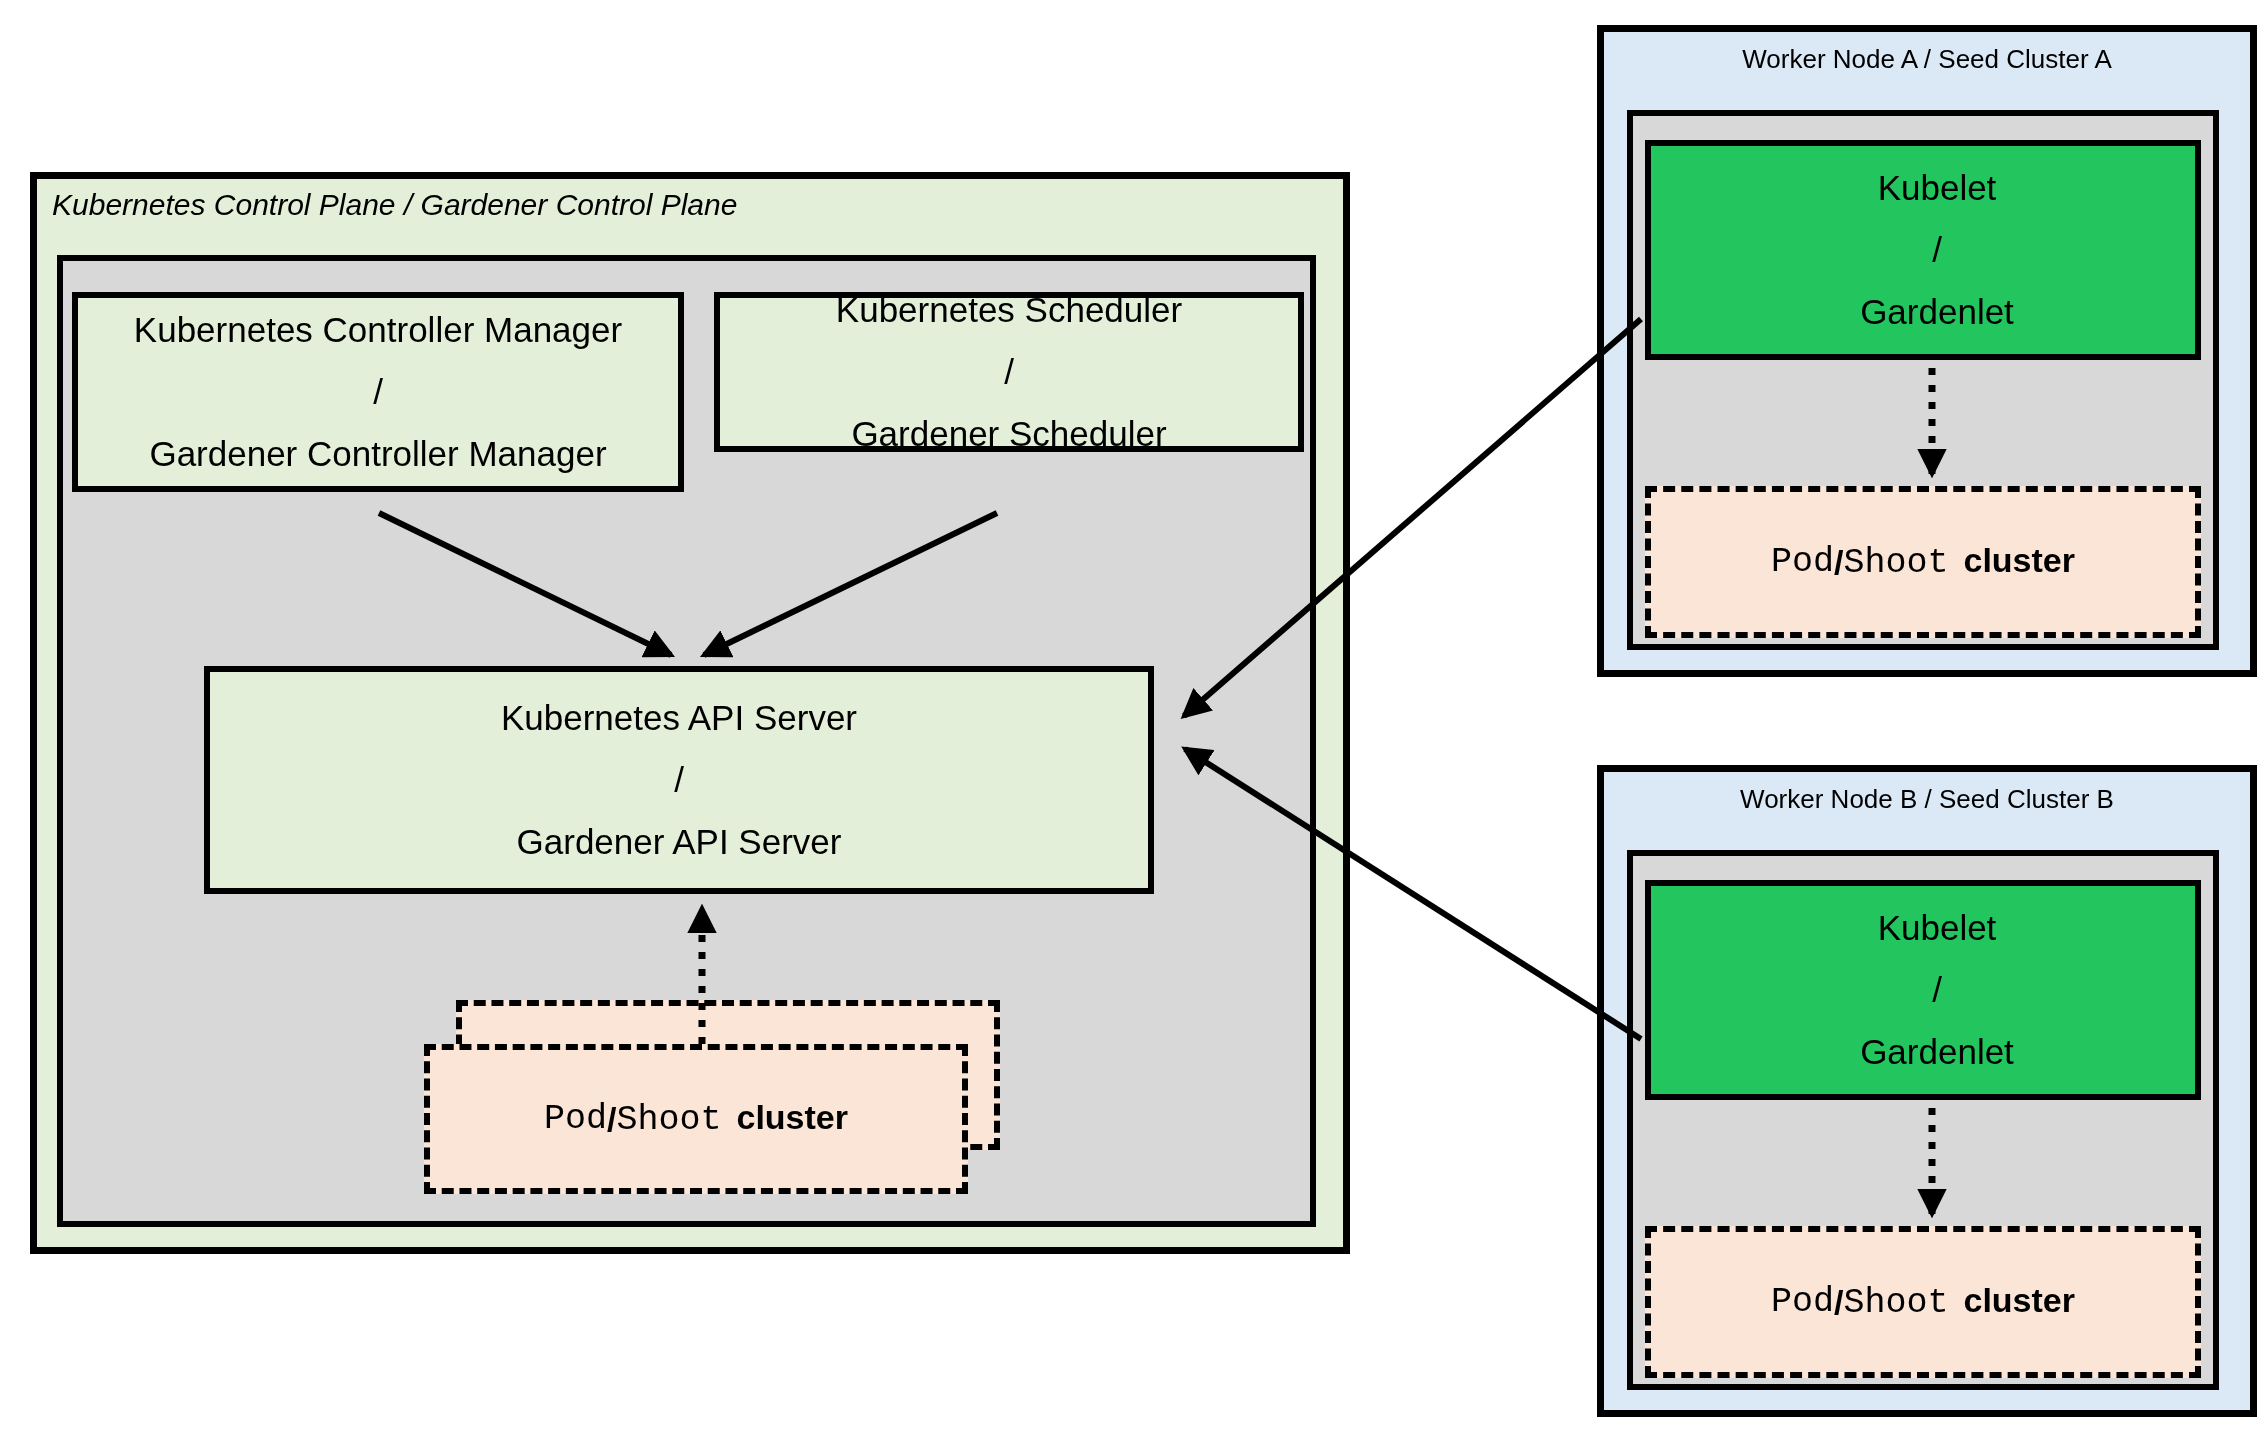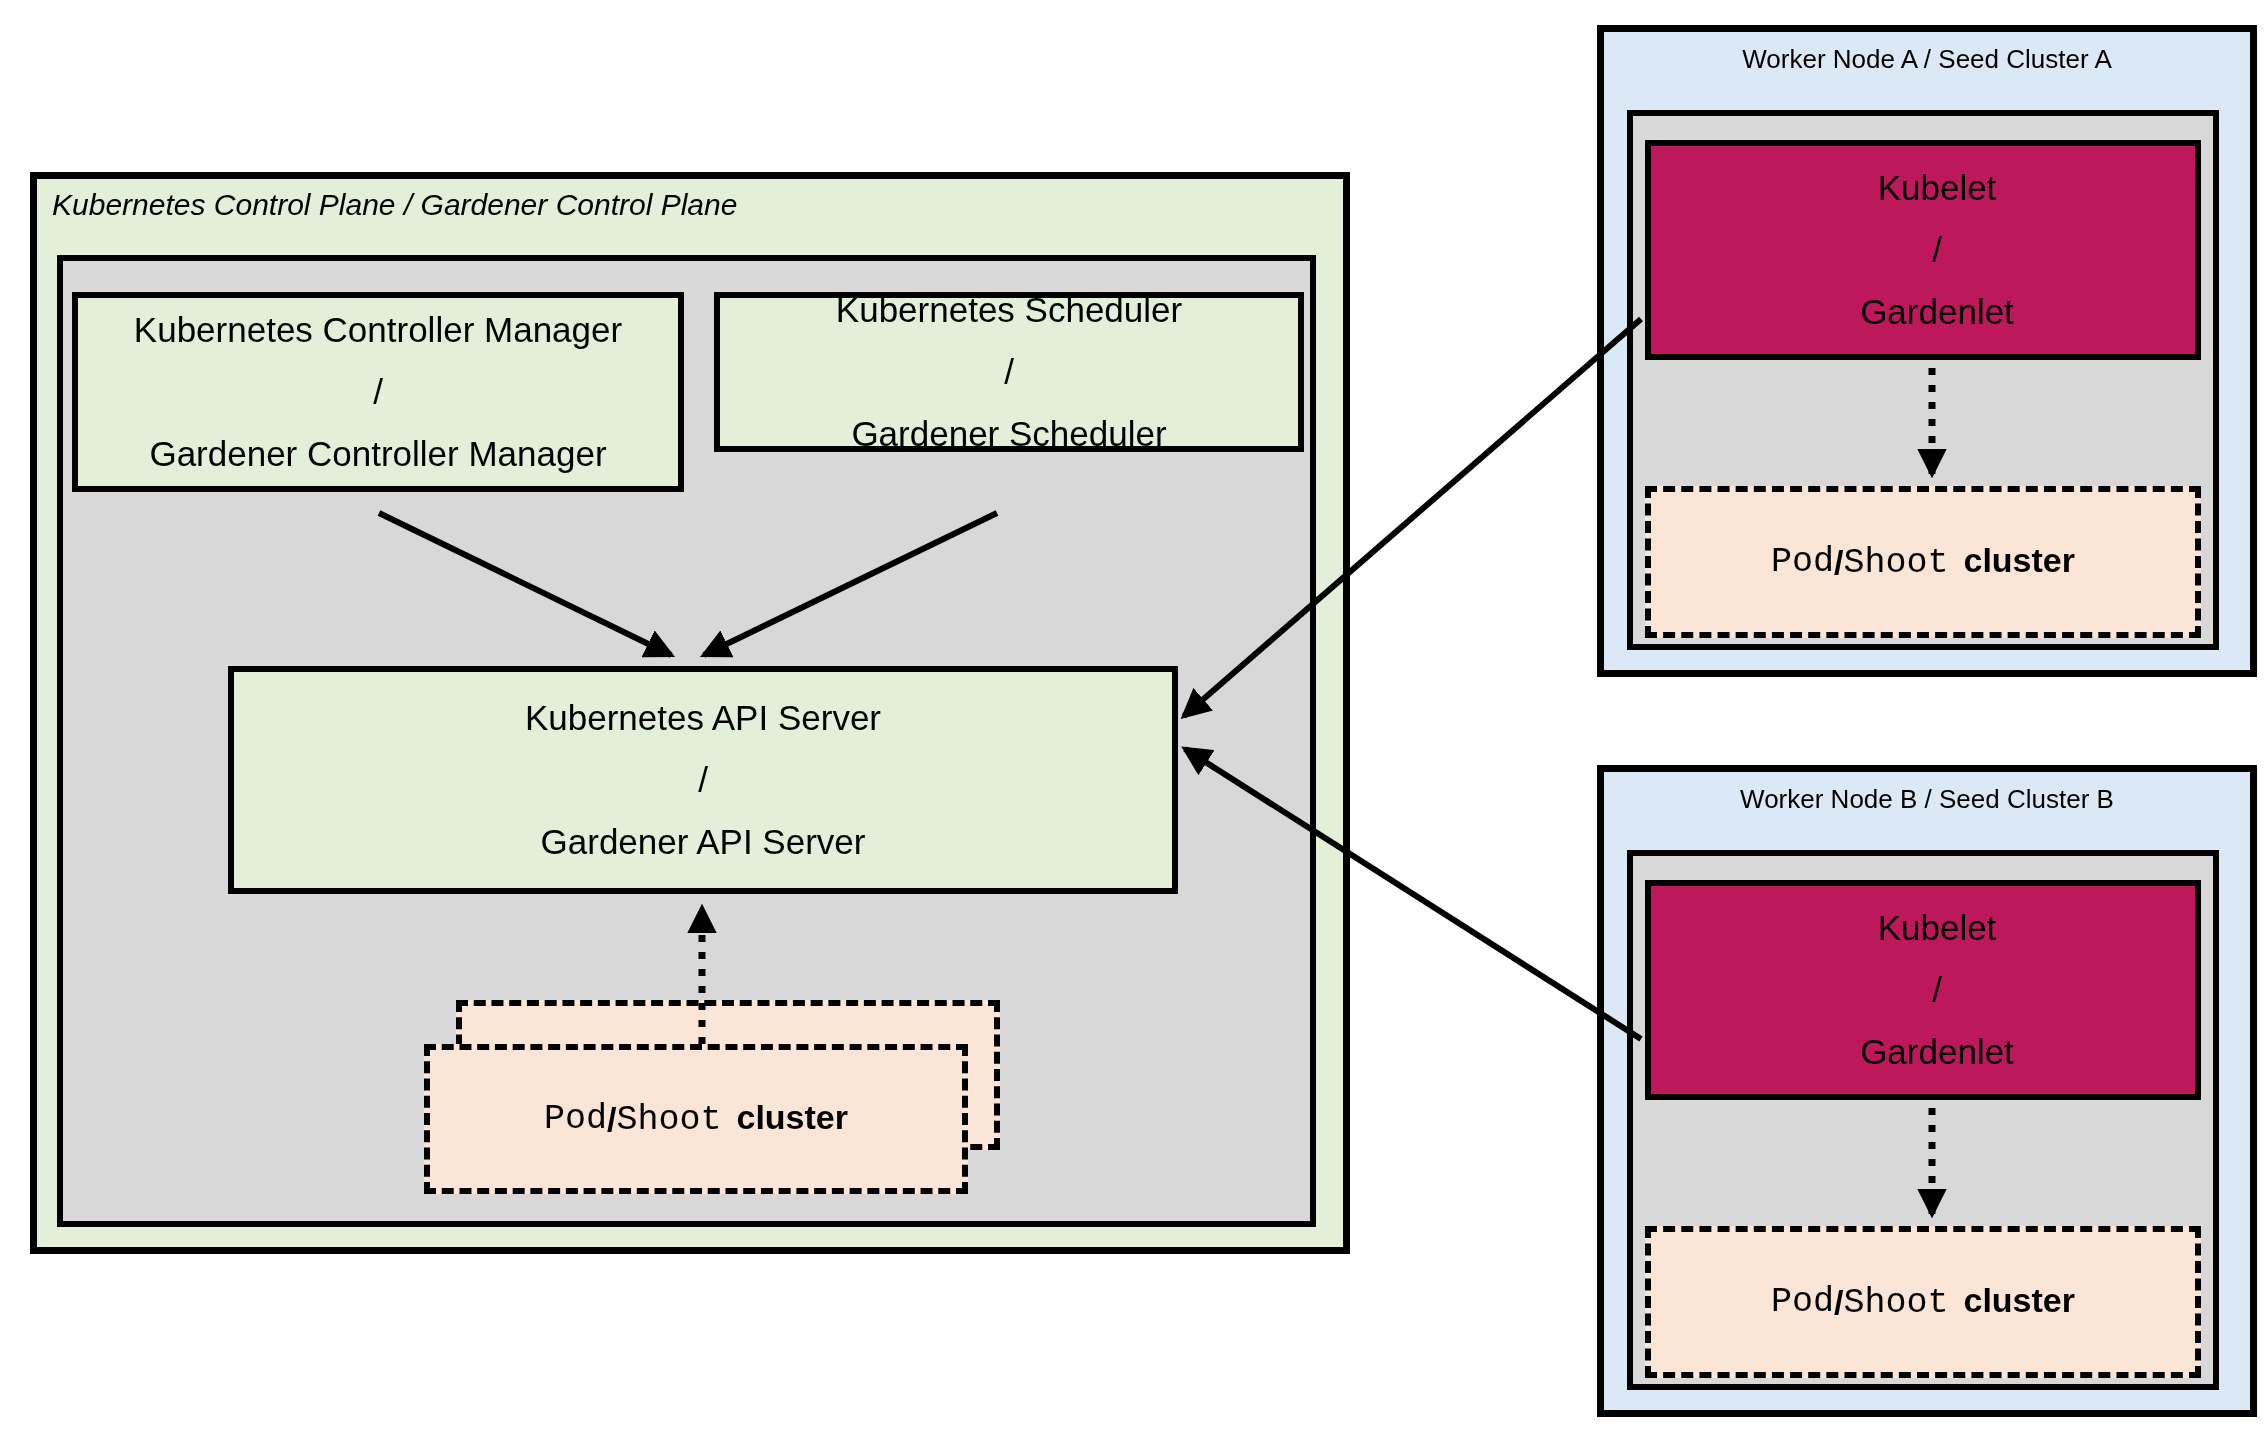--- a/index.html
+++ b/index.html
@@ -11,29 +11,29 @@
     color:#000;
     overflow:hidden;
   }
   .box{position:absolute;box-sizing:border-box;}
   .solid6{border:6px solid #000;}
   .solid7{border:7px solid #000;}
   .dashed{border:6px dashed #000;}
   .green{background:#e3efd9;}
   .graybg{background:#d8d8d8;}
   .bluebg{background:#dbe8f6;}
-  .orangebg{background:#be185d;padding-left:28px;}
+  .orangebg{background:#22c55e;padding-left:28px;}
   .peachbg{background:#fbe5d6;}
 
   .cp-outer{left:30px;top:172px;width:1320px;height:1082px;}
   .cp-title{position:absolute;left:15px;top:9px;font-size:30px;white-space:nowrap;font-style:italic;}
   .cp-gray{left:57px;top:255px;width:1259px;height:972px;}
   .kcm-box{left:72px;top:292px;width:612px;height:200px;}
   .sched-box{left:714px;top:292px;width:590px;height:160px;}
-  .api-box{left:228px;top:666px;width:950px;height:228px;}
+  .api-box{left:204px;top:666px;width:950px;height:228px;}
   .cp-pod-back{left:456px;top:1000px;width:544px;height:150px;z-index:2;}
   .cp-pod-front{left:424px;top:1044px;width:544px;height:150px;z-index:3;}
 
   .wa-outer{left:1597px;top:25px;width:660px;height:652px;}
   .wa-gray{left:1627px;top:110px;width:592px;height:540px;}
   .wa-kubelet{left:1645px;top:140px;width:556px;height:220px;}
   .wa-pod{left:1645px;top:486px;width:556px;height:152px;}
 
   .wb-outer{left:1597px;top:765px;width:660px;height:652px;}
   .wb-gray{left:1627px;top:850px;width:592px;height:540px;}

